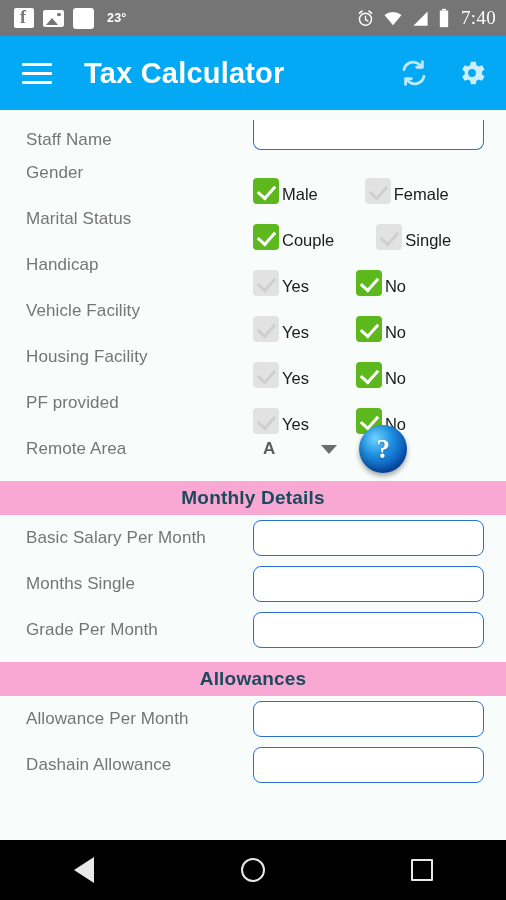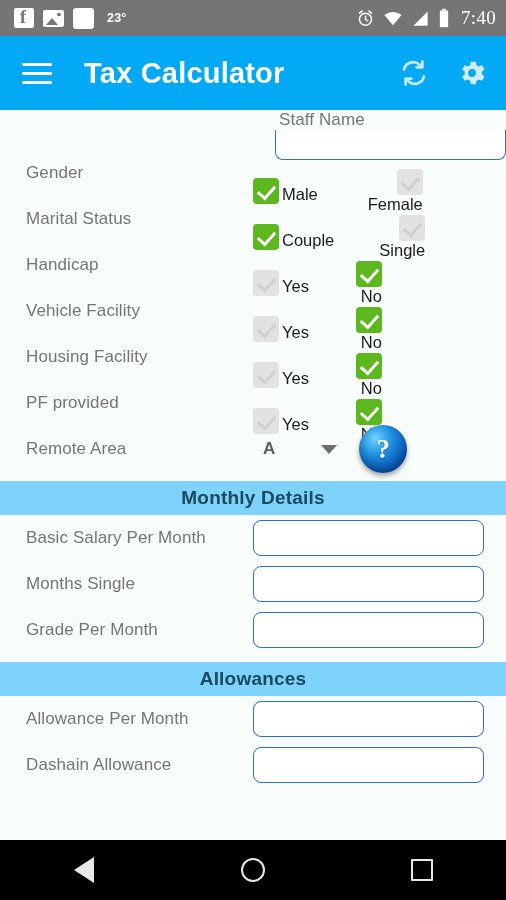--- a/index.html
+++ b/index.html
@@ -62,37 +62,37 @@
 
   
   .content {
     position:absolute; top:110px; left:0; right:0; bottom:60px;
     background:#f8fdfc; overflow:hidden;
   }
 
   .row {
     height:46px; display:flex; align-items:center; padding:0 0 0 26px;
   }
-  .row.first { height:40px; align-items:flex-end;flex-direction:column; }
+  .row.first { height:40px; align-items:flex-end; }
   .label {
     width:227px; font-size:17px; color:#757575; letter-spacing:.1px;
     white-space:nowrap;
   }
   .controls { flex:1; display:flex; align-items:center; }
 
   
   .tinput {
     width:231px; height:36px; background:#ffffff;
     border:1.6px solid #2a6fd4; border-radius:8px;
   }
   .tinput.clipped { height:30px; border-top:none; border-radius:0 0 8px 8px; }
 
   
   .cbwrap { display:flex; align-items:flex-end; cursor:pointer;margin-top:36px; }
-  .cbwrap.second { margin-left:47px;flex-direction:column; }
+  .cbwrap.second { margin-left:47px; }
   .cbwrap.second.narrow { margin-left:42px; }
   .cb {
     width:26px; height:26px; border-radius:4px; position:relative; flex:none;
   }
   .cb.on  { background:#5cb81c; }
   .cb.off { background:#e2e2e2; }
   .cb::after {
     content:""; position:absolute; left:8px; top:4px;
     width:8px; height:14px; border:solid transparent;
     border-width:0 3px 3px 0; transform:rotate(42deg);
@@ -114,21 +114,21 @@
     box-shadow:0 3px 5px rgba(0,0,0,.35), inset 0 -4px 8px rgba(0,0,0,.25);
     display:flex; align-items:center; justify-content:center;
     color:#ffffff; font-size:27px; font-weight:bold; cursor:pointer;
     font-family:"Liberation Serif", serif;
     text-shadow:0 1px 2px rgba(0,0,0,.3);
     position:relative;
   }
 
   
   .section {
-    height:34px; background:#7dd3fc; display:flex;
+    height:34px; background:#f9a8d4; display:flex;
     align-items:center; justify-content:center;
     color:#1a4a5c; font-size:19px; font-weight:bold; letter-spacing:.2px;
   }
   .sec-gap { height:9px; }
 
   
   .navbar {
     position:absolute; bottom:0; left:0; right:0; height:60px; background:#000000;
     display:flex; align-items:center; justify-content:space-around;
   }

